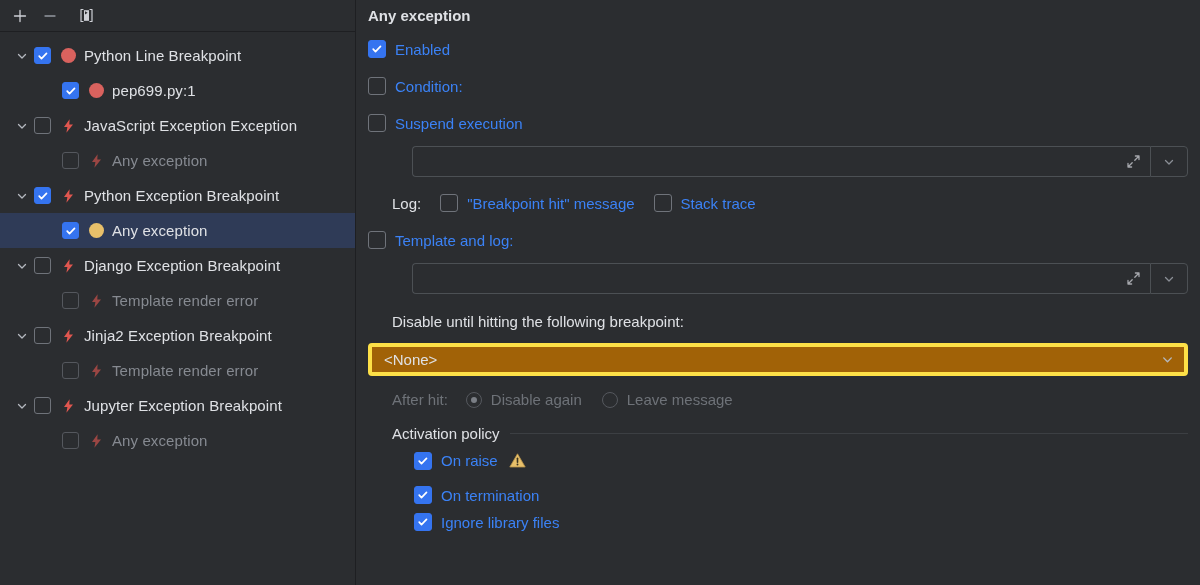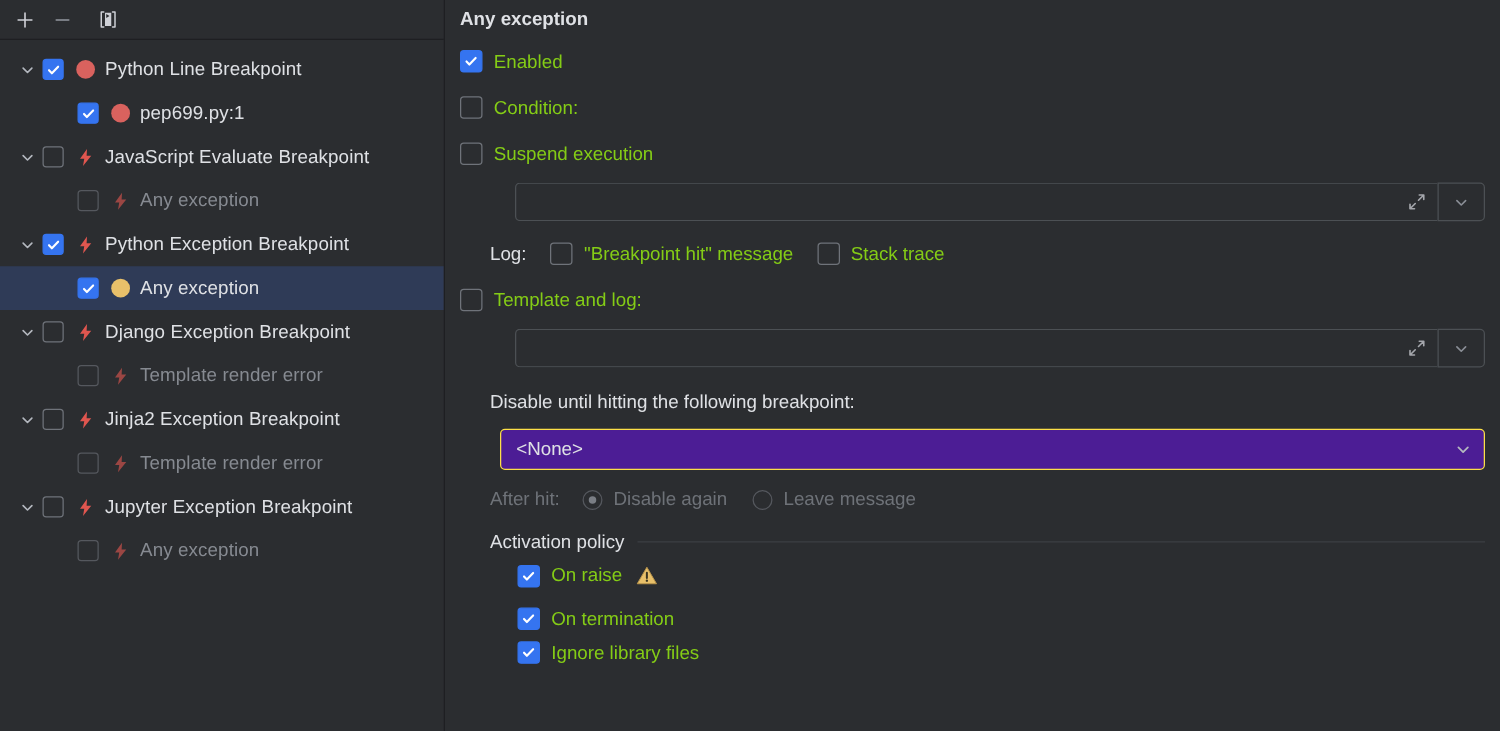--- a/index.html
+++ b/index.html
@@ -88,21 +88,21 @@
   }
   .row { display: flex; align-items: center; }
 
   .ck {
     width: 18px; height: 18px; flex: 0 0 18px;
     border-radius: 3px;
     display: inline-flex; align-items: center; justify-content: center;
   }
   .ck.off { border: 1.4px solid #6F737A; background: transparent; }
   .ck.on  { background: #3574F0; border: 1.4px solid #3574F0; }
-  .ck-label { font-size: 15px; color: #84cc16; margin-left: 9px; }
+  .ck-label { font-size: 15px; color: #3b82f6; margin-left: 9px; }
   .ck-label.dim { color: #6E7278; }
 
   .field-wrap {
     display: flex; align-items: stretch;
     height: 31px;
     margin-left: 44px; margin-right: 12px;
   }
   .field {
     flex: 1 1 auto;
     background: #2B2D30;
@@ -120,27 +120,26 @@
     border-radius: 0 4px 4px 0;
     display: flex; align-items: center; justify-content: center;
     cursor: pointer;
   }
 
   .section-label { font-size: 15px; color: #DFE1E5; margin-left: 24px; }
 
   .combo {
     height: 33px;
     margin-right: 12px;
-    background: #4c1d95;
-    border: 1px solid #fde047;
+    background: #a16207;
+    border: 4px solid #fde047;
     border-radius: 4px;
     display: flex; align-items: center;
     padding: 0 10px 0 12px;
     cursor: pointer;
-    margin-left: 32px;
   }
   .combo-val { flex: 1 1 auto; font-size: 15px; color: #DFE1E5; }
 
   .radio {
     width: 16px; height: 16px; flex: 0 0 16px;
     border-radius: 50%;
     border: 1.4px solid #55585E;
     display: inline-flex; align-items: center; justify-content: center;
   }
   .radio .inner { width: 6px; height: 6px; border-radius: 50%; background: #7A7E85; display: block; }
@@ -216,21 +215,21 @@
           <svg width="12" height="12" viewBox="0 0 12 12">
               <path d="M2.5 4.5L6 8l3.5-3.5" fill="none" stroke="#B4B8BF" stroke-width="1.3" stroke-linecap="round" stroke-linejoin="round"></path>
             </svg>
         </span>
         <span class="cb off"></span>
         <span class="bp-icon">
           <svg width="16" height="16" viewBox="0 0 16 16">
               <path d="M9.6 1.2L4 9h3.4l-1 5.8L13 6.6H9.3z" fill="#E0564F"></path>
             </svg>
         </span>
-        <span class="tree-label">JavaScript Evaluate Breakpoint</span>
+        <span class="tree-label">JavaScript Exception Exception</span>
       </div>
 
       <div class="tree-row">
         <span class="indent" style="width:10px"></span>
         <span class="chev blank"></span>
         <span class="indent" style="width:28px"></span>
         <span class="cb off dim"></span>
         <span class="bp-icon">
           <svg width="16" height="16" viewBox="0 0 16 16" style="opacity:.62">
               <path d="M9.6 1.2L4 9h3.4l-1 5.8L13 6.6H9.3z" fill="#E0564F"></path>

